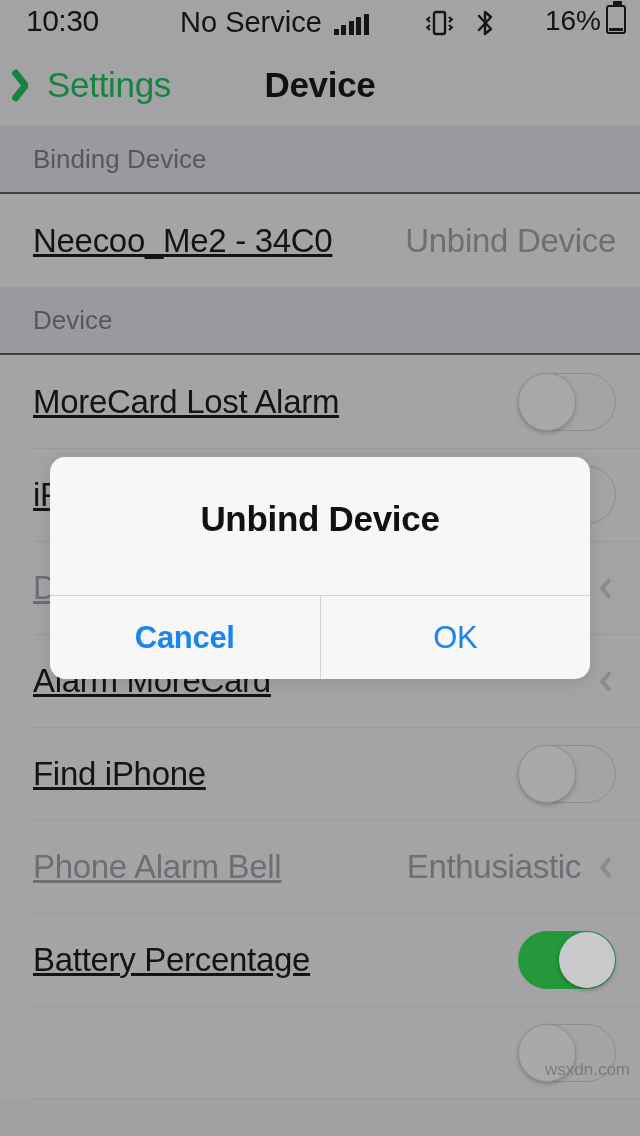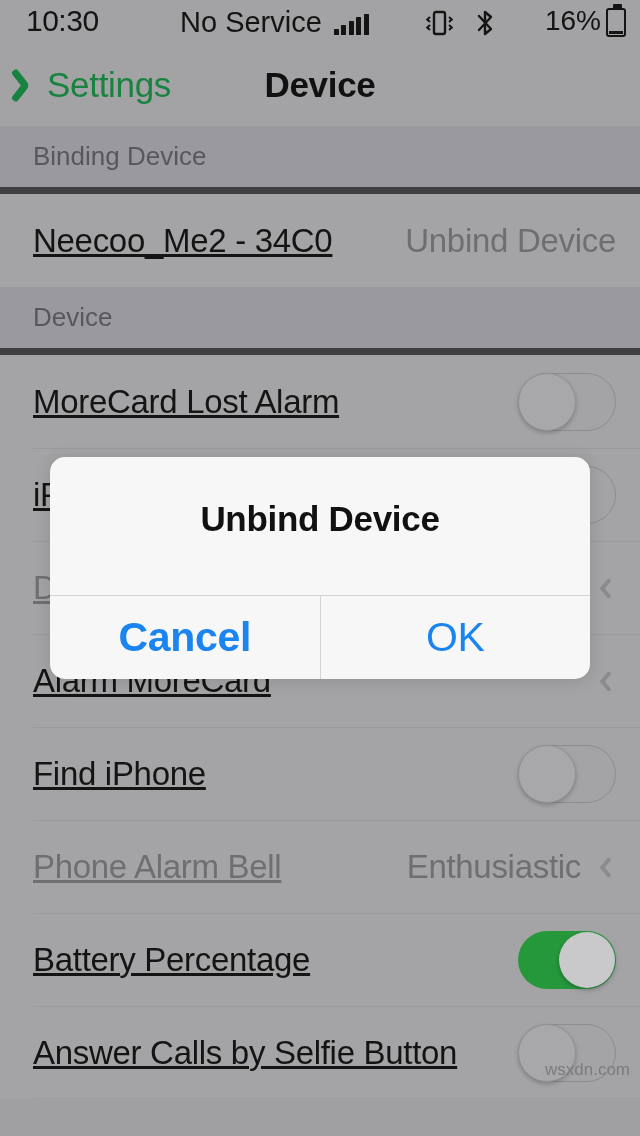--- a/index.html
+++ b/index.html
@@ -36,21 +36,21 @@
   .sb-bars i:nth-child(1){ height:6px; }
   .sb-bars i:nth-child(2){ height:10px; }
   .sb-bars i:nth-child(3){ height:14px; }
   .sb-bars i:nth-child(4){ height:18px; }
   .sb-bars i:nth-child(5){ height:21px; }
 
   .sb-vibrate { position:absolute; left:424px; top:9px; }
   .sb-bt { position:absolute; left:474px; top:8px; }
   .sb-batt-wrap {
     position:absolute; right:14px; top:5px;
-    display:flex; align-items:flex-end; gap:5px;margin-left:8px;
+    display:flex; align-items:flex-start; gap:5px;margin-left:8px;
   }
   .sb-batt-pct { font-size:28px; color:#141414; }
   .batt-shell {
     position:relative; width:20px; height:29px;
     border:2.5px solid #141414; border-radius:3px;
   }
   .batt-shell:before {
     content:""; position:absolute; top:-6px; left:5px;
     width:9px; height:4px; background:#141414; border-radius:1px 1px 0 0;
   }
@@ -89,21 +89,21 @@
     pointer-events:none;
   }
 
   
   .section-header {
     height:68px;
     background:#9a9a9e;
     display:flex; align-items:center;
     padding-left:33px;
     font-size:26px; color:#58585c;
-    border-bottom:7px solid #404040;
+    border-bottom:2px solid #404040;
   }
   .row {
     position:relative;
     height:93px;
     background:#a4a4a6;
     display:flex; align-items:center;
     padding:0 24px 0 33px;
   }
   .row + .row:before,
   .row.topline:before {
@@ -178,21 +178,21 @@
   .alert-title {
     font-size:35px; font-weight:bold; color:#111; letter-spacing:-0.3px;
   }
   .alert-buttons {
     display:flex; height:84px;
     border-top:1px solid #d3d3d5;
   }
   .alert-btn {
     flex:1;
     display:flex; align-items:center; justify-content:center;
-    font-size:41px; color:#1a84f0; letter-spacing:-0.3px;
+    font-size:31px; color:#1a84f0; letter-spacing:-0.3px;
     cursor:pointer;
   }
   .alert-btn.bold { font-weight:bold; }
   .alert-btn + .alert-btn { border-left:1px solid #d3d3d5; }
 
   .watermark {
     position:absolute; right:10px; bottom:8px;
     font-size:17px; color:#7c7c80;margin-top:44px;
   }
 </style>
@@ -307,21 +307,20 @@
   <div class="row">
     <span class="row-label">Battery Percentage</span>
     <span class="row-right">
       <span class="toggle on">
           <span class="knob"></span>
         </span>
     </span>
   </div>
 
   <div class="row row-bottomline">
-    <span class="row-label">Answer Calls by Selfie Button</span>
     <span class="row-right">
       <span class="toggle off">
           <span class="knob"></span>
         </span>
     </span>
   </div>
 
   <div class="dim-overlay"></div>
   <div class="alert">
     <div class="alert-body">

